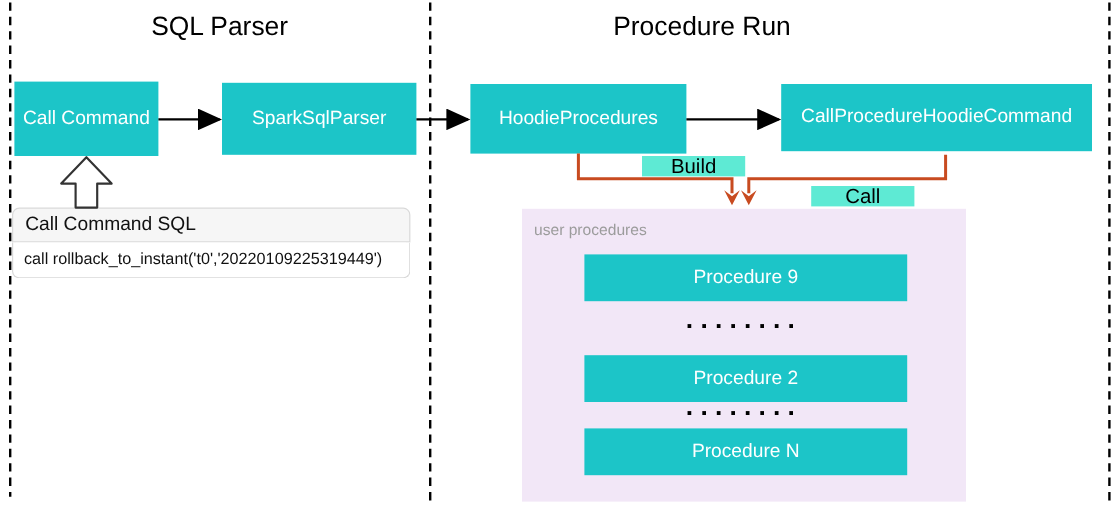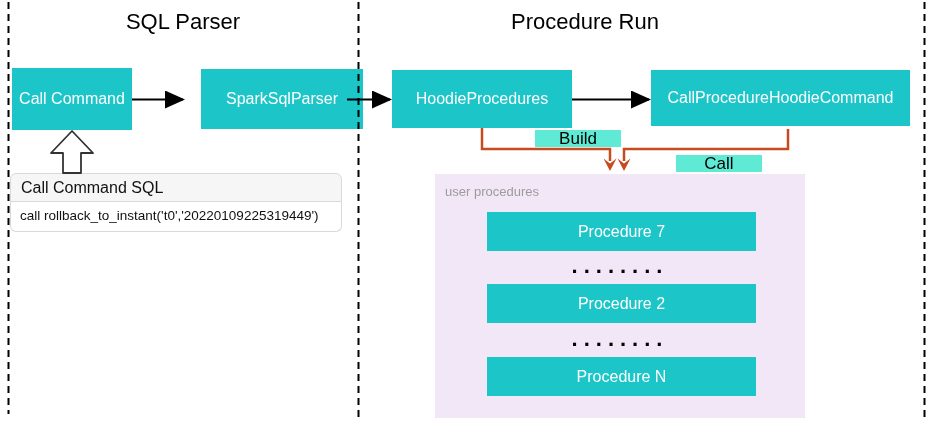--- a/index.html
+++ b/index.html
@@ -66,37 +66,37 @@
 </style>
 </head>
 <body>
 
 <div class="canvas">
 
   <div class="abs section-title" style="left:33px;top:8px;width:300px;">SQL Parser</div>
   <div class="abs section-title" style="left:432px;top:8px;width:306px;">Procedure Run</div>
 
   <div class="node" style="left:12px;top:68px;width:120px;height:62px;">Call Command</div>
-  <div class="node" style="left:185px;top:69px;width:162px;height:60px;margin-left:16px;">SparkSqlParser</div>
+  <div class="node" style="left:185px;top:69px;width:162px;height:60px;">SparkSqlParser</div>
   <div class="node" style="left:392px;top:70px;width:180px;height:58px;">HoodieProcedures</div>
   <div class="node" style="left:651px;top:70px;width:259px;height:56px;">CallProcedureHoodieCommand</div>
 
   <div class="edge-label" style="left:535px;top:130px;width:80px;">Build</div>
   <div class="edge-label" style="left:676px;top:130px;width:80px;margin-top:25px;">Call</div>
 
   <div class="sql-panel">
     <div class="sql-header">Call Command SQL</div>
     <div class="sql-row">call rollback_to_instant('t0','20220109225319449')</div>
   </div>
 
   <div class="group-box">
     <div class="group-label">user procedures</div>
-    <div class="proc" style="top:38px;">Procedure 7</div>
+    <div class="proc" style="top:38px;">Procedure 9</div>
     <div class="dots" style="top:81px;">........</div>
-    <div class="proc" style="top:110px;">Procedure 2</div>
+    <div class="proc" style="top:122px;">Procedure 2</div>
     <div class="dots" style="top:154px;">........</div>
     <div class="proc" style="top:183px;">Procedure N</div>
   </div>
 
   <svg class="overlay" width="932" height="443" viewBox="0 0 932 443">
     <defs>
       <marker id="mblack" markerWidth="11" markerHeight="9" refX="9" refY="4.5" orient="auto">
         <path class="bh" d="M0,0 L10,4.5 L0,9 Z"></path>
       </marker>
     </defs>

